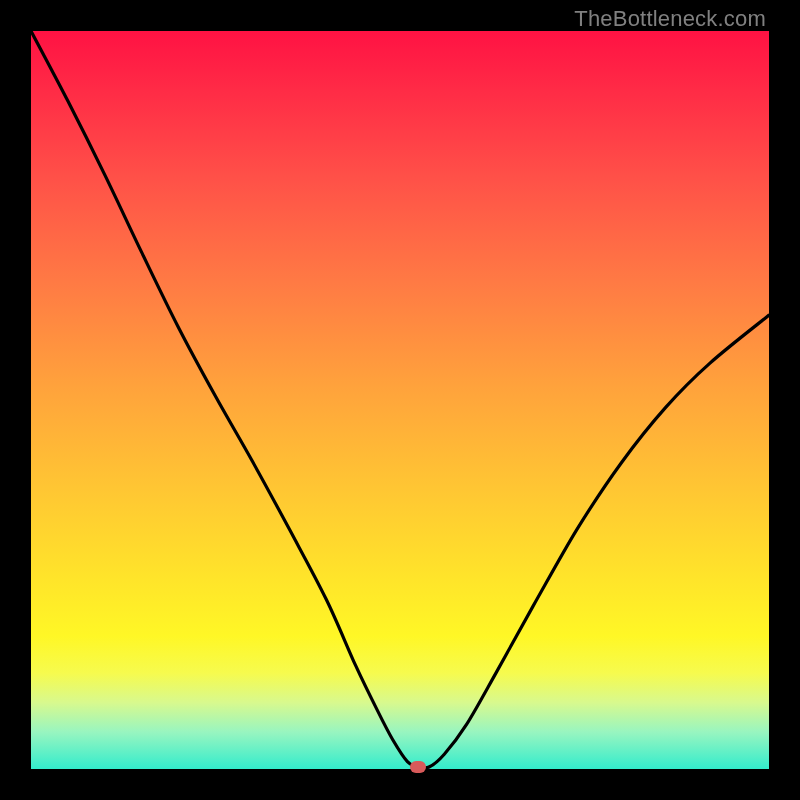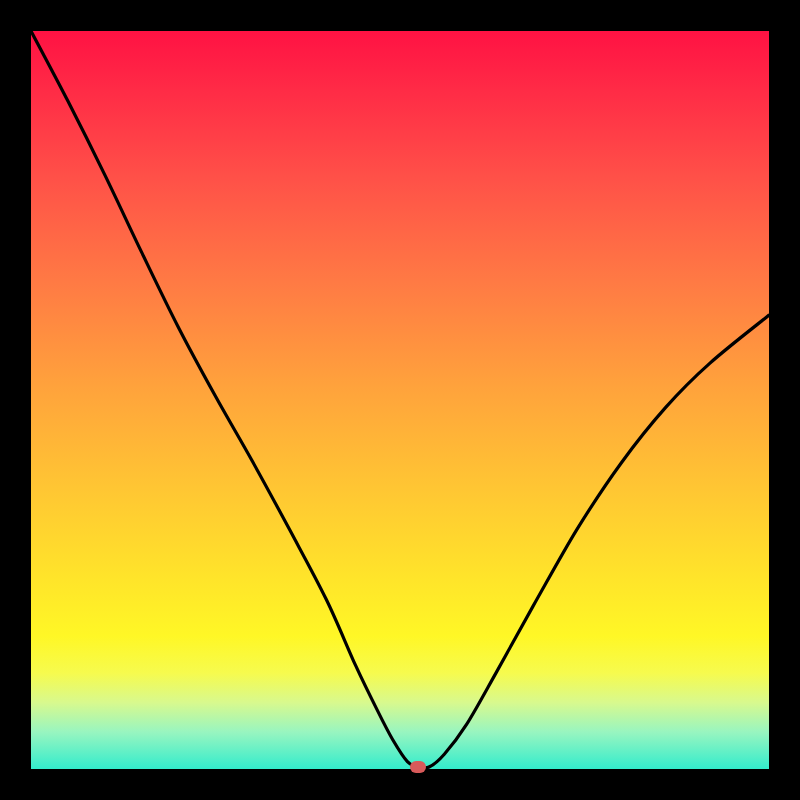--- a/index.html
+++ b/index.html
@@ -61,20 +61,21 @@
     top: 0;
     width: 738px;
     height: 738px;
   }
 </style>
 </head>
 <body>
 
 <div class="frame">
 
+  <div class="watermark">TheBottleneck.com</div>
 
   <div class="plot-area">
     <svg class="curve" viewBox="0 0 738 738" preserveAspectRatio="none">
       <path id="curve-path" fill="none" stroke="#000" stroke-width="3.2" stroke-linecap="round" stroke-linejoin="round" d="M 0.0 0.0 C 6.1 11.7, 24.6 46.1, 36.9 70.1 C 49.2 94.1, 61.5 118.7, 73.8 143.9 C 86.1 169.1, 98.4 195.9, 110.7 221.4 C 123.0 246.9, 135.3 272.7, 147.6 296.7 C 159.9 320.7, 172.2 343.0, 184.5 365.3 C 196.8 387.6, 209.1 408.1, 221.4 430.3 C 233.7 452.4, 246.0 475.1, 258.3 498.1 C 270.6 521.2, 284.1 545.5, 295.2 568.3 C 306.3 591.0, 316.1 616.0, 324.7 634.7 C 333.3 653.4, 340.7 668.1, 346.9 680.4 C 353.0 692.7, 356.7 700.1, 361.6 708.5 C 366.5 716.8, 372.1 726.1, 376.4 730.6 C 380.7 735.2, 383.8 734.9, 387.4 735.8 C 391.1 736.6, 394.2 737.9, 398.5 735.8 C 402.8 733.7, 407.1 730.3, 413.3 723.2 C 419.4 716.2, 426.8 707.3, 435.4 693.7 C 444.0 680.2, 453.9 661.7, 464.9 642.1 C 476.0 622.4, 488.3 599.6, 501.8 575.6 C 515.4 551.7, 531.4 522.1, 546.1 498.1 C 560.9 474.2, 575.6 452.0, 590.4 431.7 C 605.2 411.4, 619.9 393.0, 634.7 376.4 C 649.4 359.8, 661.7 347.5, 679.0 332.1 C 696.2 316.7, 728.2 292.1, 738.0 284.1"></path>
     </svg>
     <div id="marker" class="marker" style="left: 387.45px; top: 735.786px;"></div>
   </div>
 
 </div>
 

